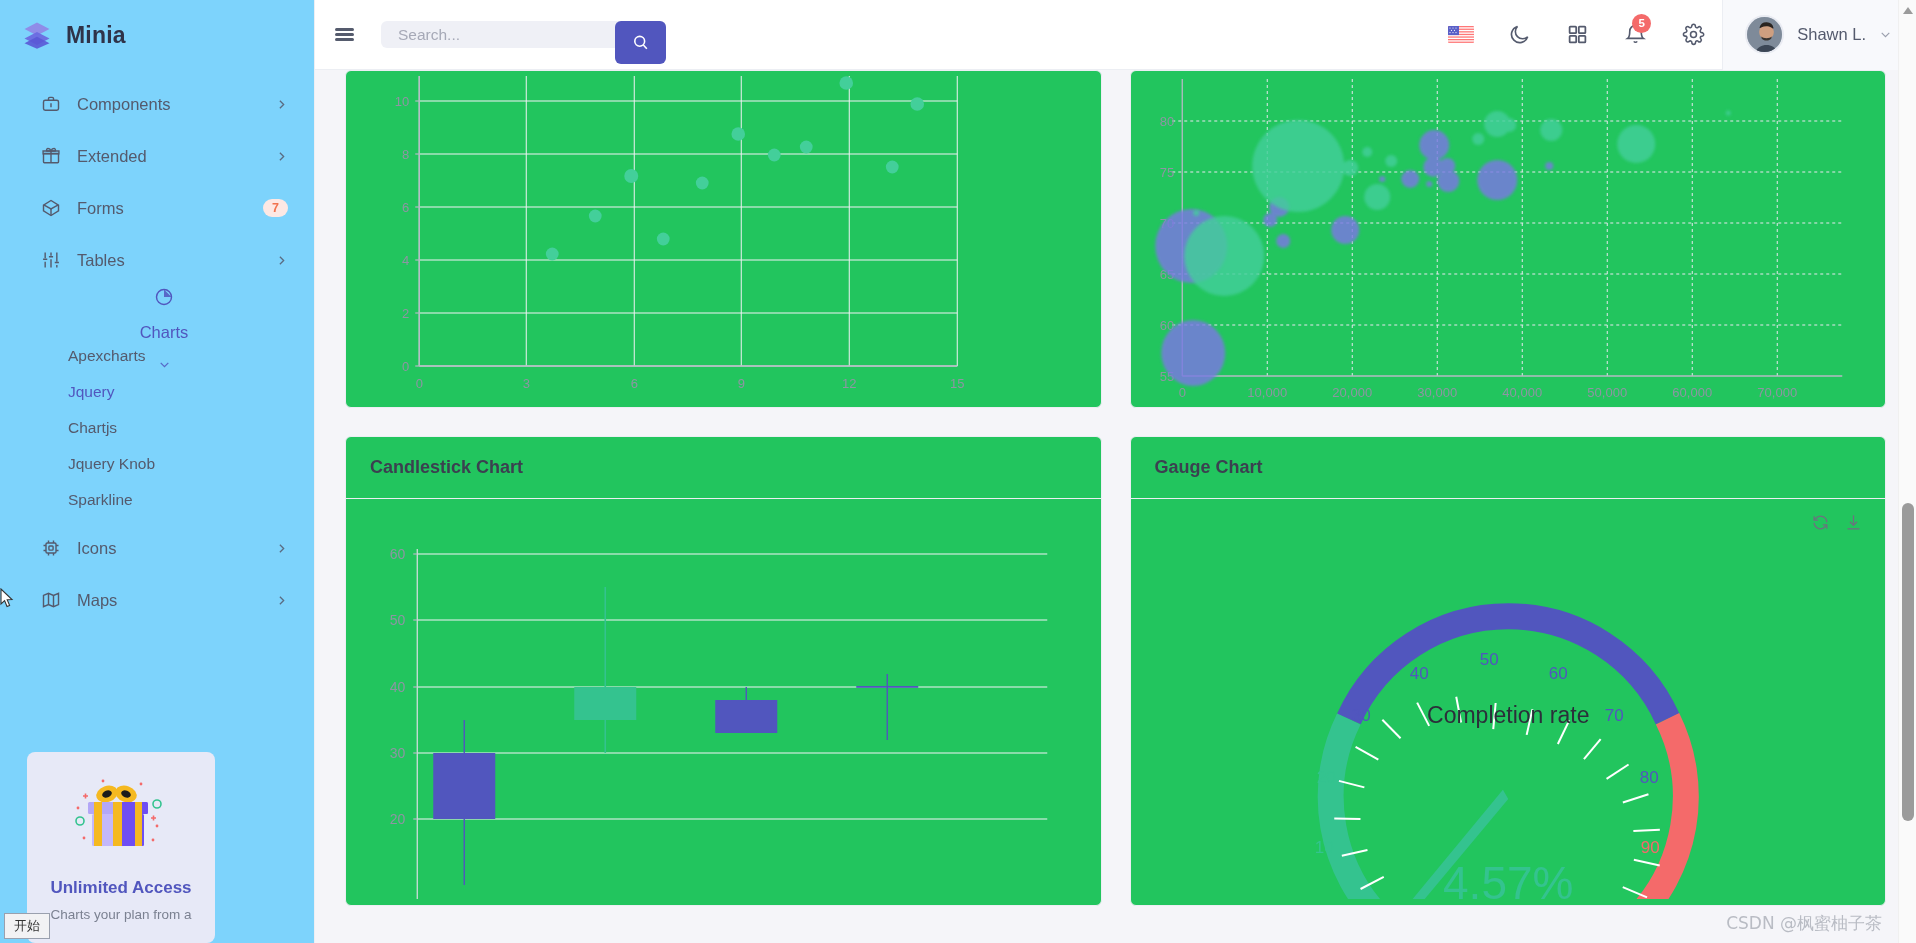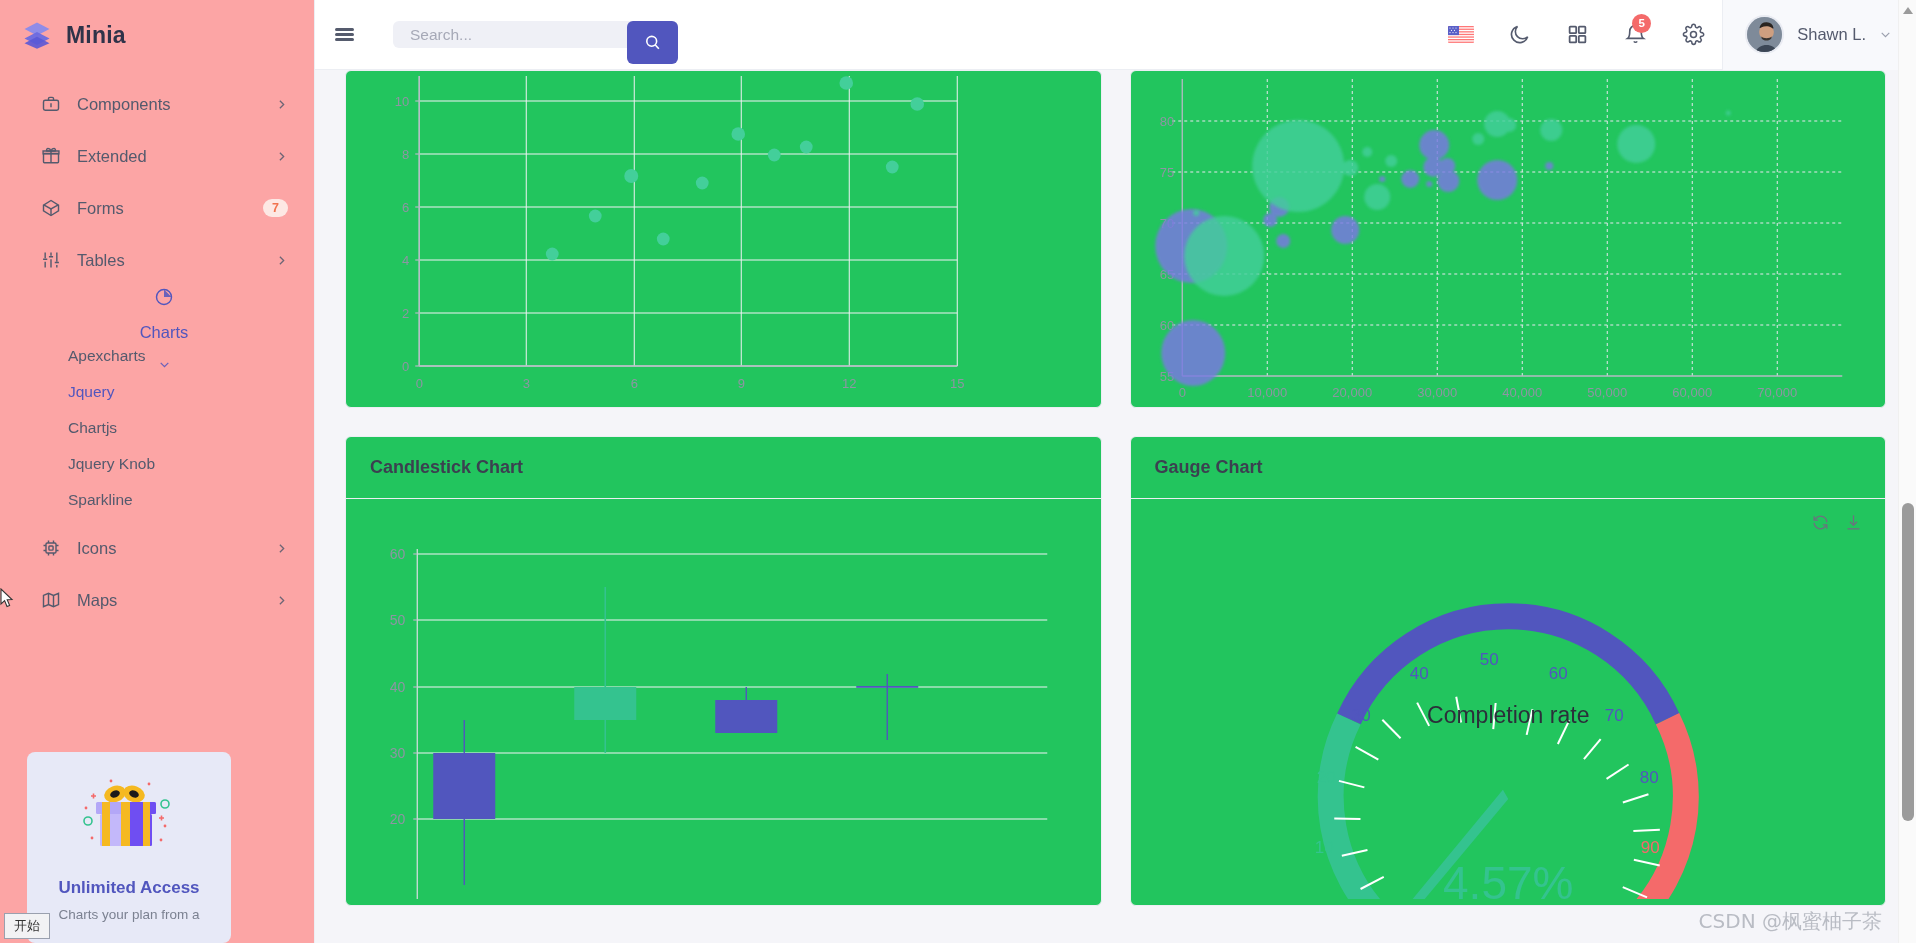--- a/index.html
+++ b/index.html
@@ -6,21 +6,21 @@
   html, body {
     width: 1916px; height: 943px;
     font-family: "Liberation Sans", sans-serif;
     background: #f5f5f9;
     overflow: hidden;
   }
   .app { position: relative; width: 1916px; height: 943px; display: flex; }
 
   
   .sidebar {
-    width: 315px; height: 943px; background: #fca5a5;
+    width: 315px; height: 943px; background: #7dd3fc;
     border-right: 1px solid #eceef3;
     position: relative; flex-shrink: 0;
     display: flex; flex-direction: column;
   }
   .brand {
     height: 70px; display: flex; align-items: center;
     padding: 0 22px; gap: 14px;
   }
   .brand-logo { width: 30px; height: 30px; position: relative; flex-shrink: 0; }
   .brand-name {
@@ -42,21 +42,21 @@
     font-size: 12.5px; font-weight: 600; padding: 3px 9px; line-height: 1;
   }
   .subnav { padding-bottom: 4px; }
   .subnav-item {
     display: block; padding: 9px 0 9px 68px;
     font-size: 15.5px; color: #545a6d; cursor: pointer;
   }
   .subnav-item.active { color: #5156be; }
 
   .promo {
-    position: absolute; left: 27px; bottom: 0; width: 204px;
+    position: absolute; left: 27px; bottom: 0; width: 188px;
     background: #e7e9f7; border-radius: 8px;
     padding: 22px 14px 18px; text-align: center;
   }
   .promo-gift { height: 92px; margin-bottom: 12px; display:flex; align-items:center; justify-content:center;}
   .promo-title { font-size: 17px; font-weight: 700; color: #5156be; margin-bottom: 7px;}
   .promo-sub { font-size: 13.5px; color: #7b8191; line-height: 1.45; }
 
   .taskbar-btn {
     position: absolute; left: 4px; bottom: 4px;
     border: 1px solid #9aa0ae; background: #f2f2f4;
@@ -67,21 +67,21 @@
   .cursor-arrow { position: absolute; left: 0px; top: 588px; width: 14px; height: 20px; }
 
   
   .main { flex: 1; height: 943px; position: relative; display: flex; flex-direction: column; min-width: 0;}
   .topbar {
     height: 70px; background: #ffffff; border-bottom: 1px solid #eceef3;
     display: flex; align-items: center; flex-shrink: 0;
   }
   .hamburger { width: 58px; display: flex; align-items: center; justify-content: center; cursor: pointer; height:70px;}
   .hamburger span { display:block; width: 19px; height: 2.6px; background: #555b6d; border-radius: 2px; margin: 2.6px 0;}
-  .searchbox { position: relative; margin-left: 20px; width: 285px; height: 27px; border-radius: 7px; }
+  .searchbox { position: relative; margin-left: 8px; width: 285px; height: 27px; border-radius: 7px; }
   .searchbox input {
     width: 100%; height: 100%; border: none; border-radius: 6px;
     background: #eff0f6; padding: 0 58px 0 17px;
     font-size: 15.5px; color: #495057; outline: none;
     font-family: "Liberation Sans", sans-serif;
   }
   .searchbox input::placeholder { color: #a6a9b7; }
   .search-btn {
     position: absolute; right: 0; top: 0; width: 51px; height: 43px;
     background: #5156be; border: none; border-radius: 6px; cursor: pointer;
@@ -133,21 +133,21 @@
     position: absolute; right: 0; top: 0; width: 18px; height: 943px;
     background: #fafafa; border-left: 1px solid #f0f0f0;
   }
   .scroll-thumb {
     position: absolute; left: 3px; top: 503px; width: 12px; height: 318px;
     background: #9b9b9b; border-radius: 6px;
   }
   .scroll-arrow { position:absolute; left: 3px; top: 6px; width: 12px; height: 9px; }
   .watermark {
     position: absolute; right: 34px; bottom: 8px;
-    font-size: 20px; color: #b9bcc4; white-space: nowrap;
+    font-size: 17px; color: #b9bcc4; white-space: nowrap;
     font-family: "DejaVu Sans", sans-serif;
   }
   svg { display: block; }
   .axis-lbl { font-size: 13px; fill: #8e95a3; font-family: "Liberation Sans", sans-serif; }
 </style>
 </head>
 <body>
 
 <div class="app">
 

